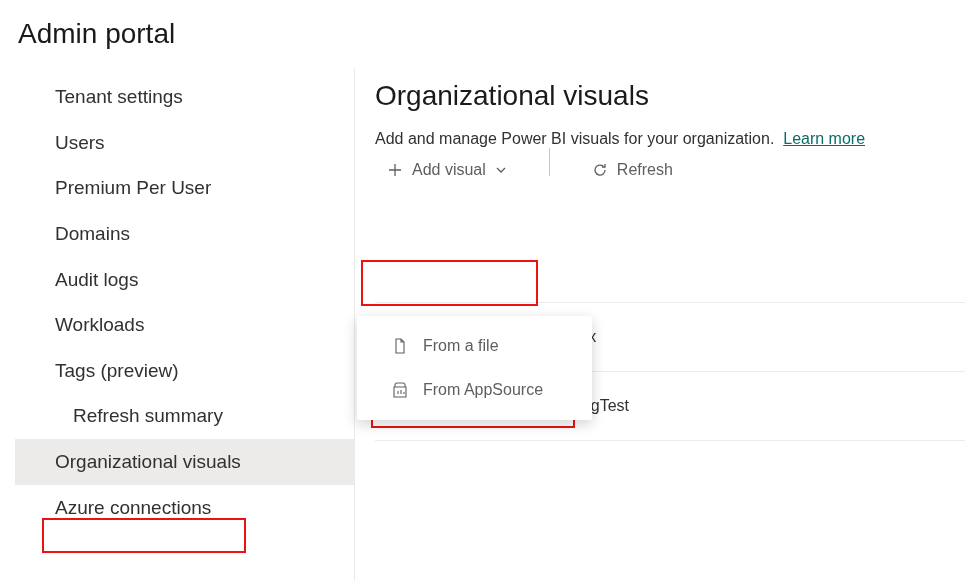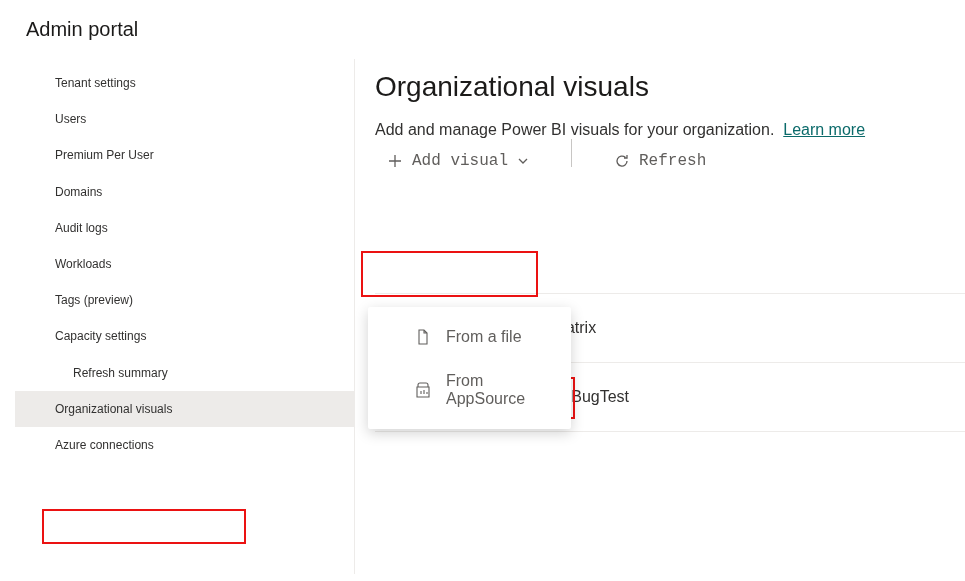--- a/index.html
+++ b/index.html
@@ -6,38 +6,38 @@
     body {
       font-family: "Segoe UI", -apple-system, sans-serif;
       font-size: 14px;
       color: #323130;
       background: #fff;
       width: 965px;
       height: 581px;
       overflow: hidden;
     }
     .page-title {
-      font-size: 20px;
+      font-size: 28px;
       font-weight: 400;
-      padding: 18px 0 18px 26px;
+      padding: 18px 0 18px 18px;
       color: #1b1a19;
     }
     .container {
       display: flex;
       height: calc(100% - 66px);
     }
     .sidebar {
       width: 355px;
       border-right: 1px solid #edebe9;
       padding-top: 6px;
       padding-left: 15px;
       overflow: hidden;
     }
     .side-item {
-      font-size: 12px;
+      font-size: 19px;
       color: #323130;
       padding: 10px 0 10px 40px;
       cursor: pointer;
       line-height: 1.35;
     }
     .side-item.selected {
       background: #edebe9;
     }
     .side-sub {
       padding-left: 58px;
@@ -58,21 +58,20 @@
       color: #323130;
     }
     .main-desc a {
       color: #0b6a6a;
       text-decoration: underline;
     }
     .toolbar {
       display: flex;
       gap: 16px;
       height: 44px;
-      font-family: Liberation Mono, monospace;
     }
     .tb-btn {
       display: flex;
       align-items: center;
       gap: 9px;
       font-size: 16px;
       color: #605e5c;
       cursor: pointer;
       padding: 6px 12px;
     }
@@ -99,26 +98,26 @@
       pointer-events: none;
     }
     .hl-side {
       left: 42px;
       width: 204px;
     }
     
     .dropdown {
       position: absolute;
       top: 248px;
-      left: 13px;
-      width: 203px;
+      left: 2px;
+      width: 235px;
       background: #fff;
       box-shadow: 0 4px 14px rgba(0,0,0,.18);
       border-radius: 2px;
-      padding: 8px 16px;
+      padding: 8px 4px;
       z-index: 10;
     }
     .dd-item {
       display: flex;
       align-items: center;
       gap: 14px;
       padding: 13px 20px 13px 30px;
       font-size: 16px;
       color: #605e5c;
       cursor: pointer;
@@ -178,21 +177,20 @@
 
 <div class="container">
   <div class="sidebar" style="position:relative">
     <div class="side-item">Tenant settings</div>
     <div class="side-item">Users</div>
     <div class="side-item">Premium Per User</div>
     <div class="side-item">Domains</div>
     <div class="side-item">Audit logs</div>
     <div class="side-item">Workloads</div>
     <div class="side-item">Tags (preview)</div>
-    <div class="side-item">Capacity settings</div>
     <div class="side-item side-sub">Refresh summary</div>
     <div class="side-item selected">Organizational visuals</div>
     <div class="side-item">Azure connections</div>
     <div class="hl hl-side" style="top:450px;height:35px"></div>
   </div>
 
   <div class="main">
     <div class="main-title">Organizational visuals</div>
     <div class="main-desc">
       <span>Add and manage Power BI visuals for your organization.</span>

